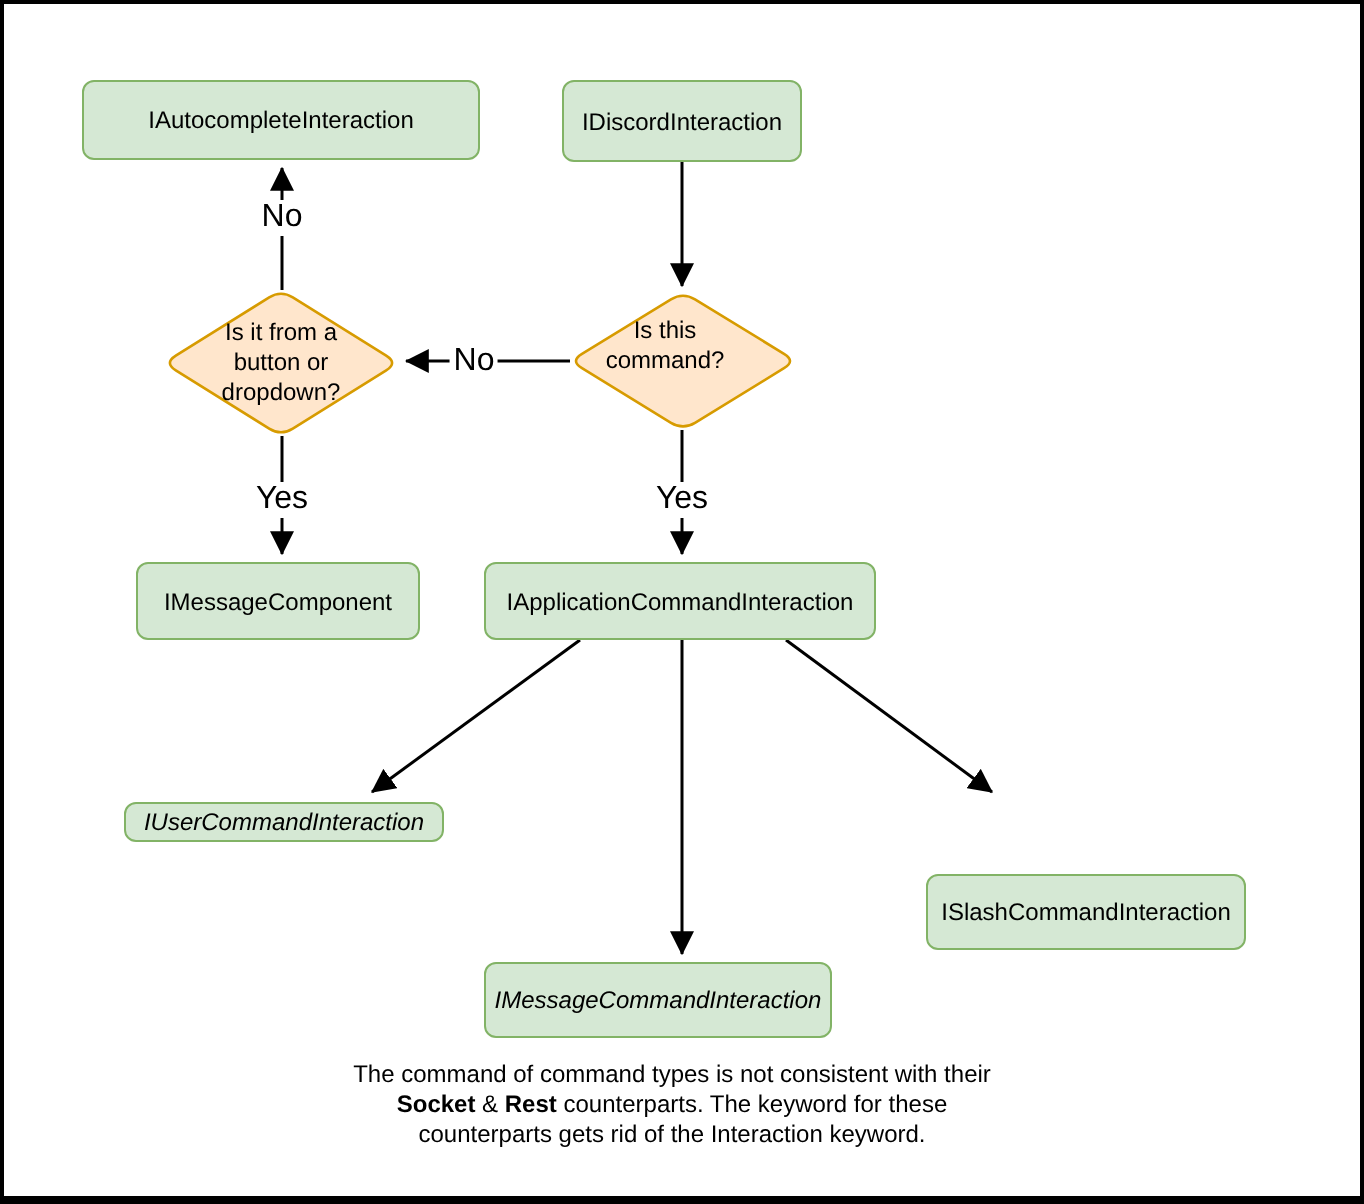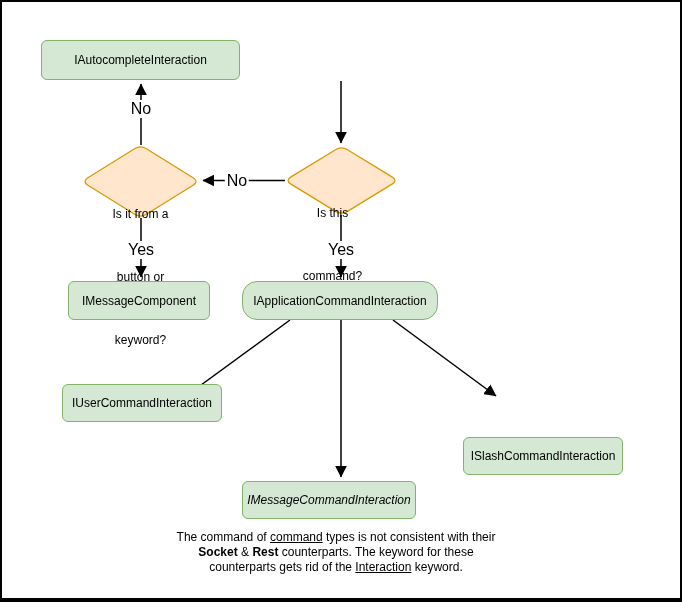--- a/index.html
+++ b/index.html
@@ -34,39 +34,39 @@
     font-size: 12px;
     text-align: center;
     z-index: 2;
   }
   .decision-label {
     position: absolute;
     font-size: 12px; line-height: 15px;
     text-align: center;
     z-index: 2;
   }
-  .decision-label span { display: block; margin-top: 48px; }
+  .decision-label span { display: block; }
   .edge-label {
     position: absolute;
     transform: translate(-50%, -50%);
     font-size: 16px;
     background: var(--background, #ffffff);
     padding: 0 2px;
     z-index: 3;
   }
   .caption {
     position: absolute;
     left: 336px; top: 530px;
     transform: translateX(-50%);
     width: 360px;
     text-align: center;
     font-size: 12px; line-height: 15px;
     z-index: 2;
   }
-  .seg-underline { text-decoration: underline; }
+  .seg-underline { }
   .seg-bold { font-weight: bold; }
 </style>
 </head>
 <body>
 
 <div class="canvas">
   <div class="frame"></div>
 
   <svg class="edges" width="682" height="602" viewBox="0 0 682 602">
     <defs>
@@ -85,46 +85,49 @@
     <path class="edge-line" d="M393,320 L496,396" marker-end="url(#arrowhead)"></path>
 
     <path class="diamond" d="M146.4,148.7 L193.1,177.8 Q199,181.5 193.1,185.2 L146.4,214.3 Q140.5,218 134.6,214.3 L87.9,185.2 Q82,181.5 87.9,177.8 L134.6,148.7 Q140.5,145 146.4,148.7 Z"></path>
     <path class="diamond" d="M347.5,149.7 L392,176.9 Q398,180.5 392,184.1 L347.5,211.4 Q341.5,215 335.5,211.4 L291,184.1 Q285,180.5 291,176.9 L335.5,149.7 Q341.5,146 347.5,149.7 Z"></path>
   </svg>
 
   <div class="node" style="left:41px; top:40px; width:199px; height:40px;">
     <span>IAutocompleteInteraction</span>
   </div>
 
+  <div class="node" style="left:281px; top:40px; width:120px; height:41px;">
+    <span>IDiscordInteraction</span>
+  </div>
 
   <div class="decision-label" style="left:88px; top:159px; width:105px;">
     <span>Is it from a</span>
     <span>button or</span>
-    <span>keyword?</span>
+    <span>dropdown?</span>
   </div>
 
   <div class="decision-label" style="left:277px; top:158px; width:111px;">
     <span>Is this</span>
     <span>command?</span>
   </div>
 
   <div class="edge-label" style="left:141px; top:109px;">No</div>
   <div class="edge-label" style="left:237px; top:181px;">No</div>
   <div class="edge-label" style="left:141px; top:250px;">Yes</div>
   <div class="edge-label" style="left:341px; top:250px;">Yes</div>
 
   <div class="node" style="left:68px; top:281px; width:142px; height:39px;">
     <span>IMessageComponent</span>
   </div>
 
-  <div class="node" style="left:242px; top:281px; width:196px; height:39px;border-radius:15px;">
+  <div class="node" style="left:242px; top:281px; width:196px; height:39px;">
     <span>IApplicationCommandInteraction</span>
   </div>
 
-  <div class="node" style="left:62px; top:384px; width:160px; height:38px;">
+  <div class="node" style="left:62px; top:401px; width:160px; height:20px;font-style:italic;">
     <span>IUserCommandInteraction</span>
   </div>
 
   <div class="node" style="left:463px; top:401px; width:160px; height:38px;margin-top:36px;">
     <span>ISlashCommandInteraction</span>
   </div>
 
   <div class="node" style="left:242px; top:481px; width:174px; height:38px;font-style:italic;">
     <span>IMessageCommandInteraction</span>
   </div>

